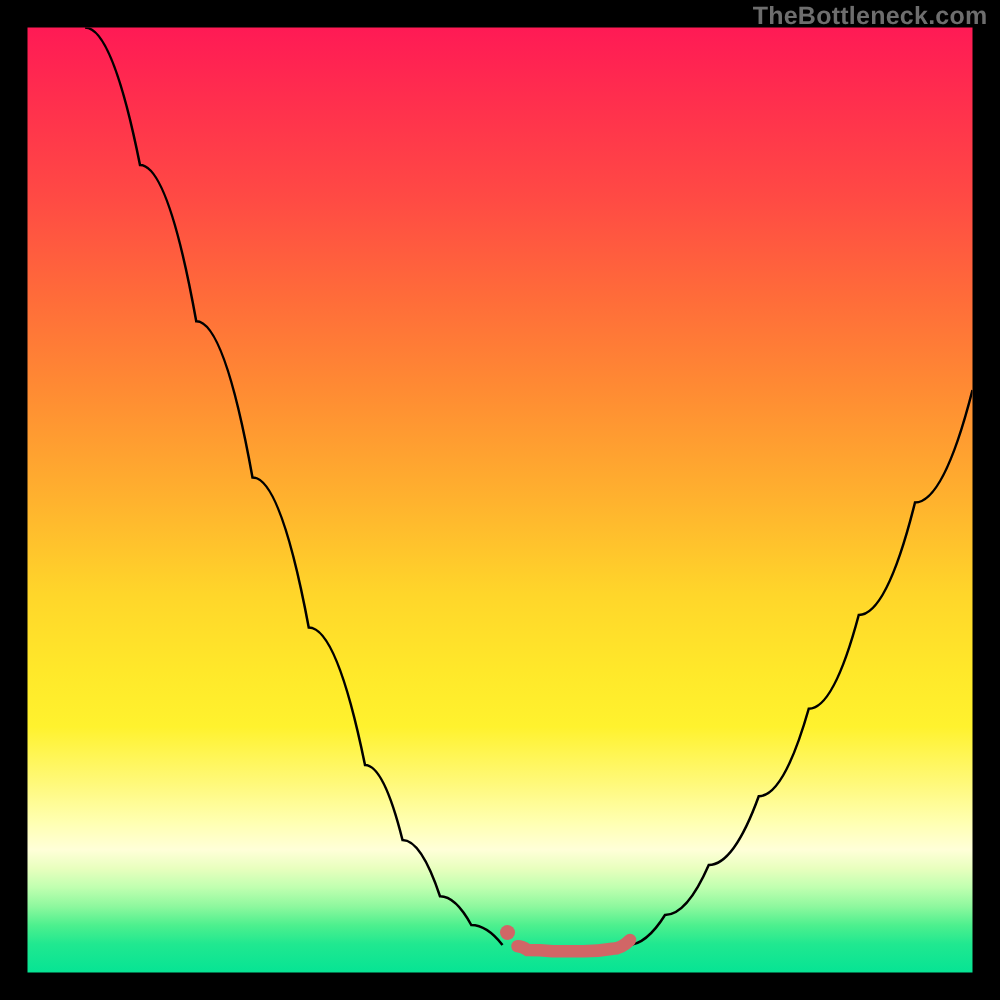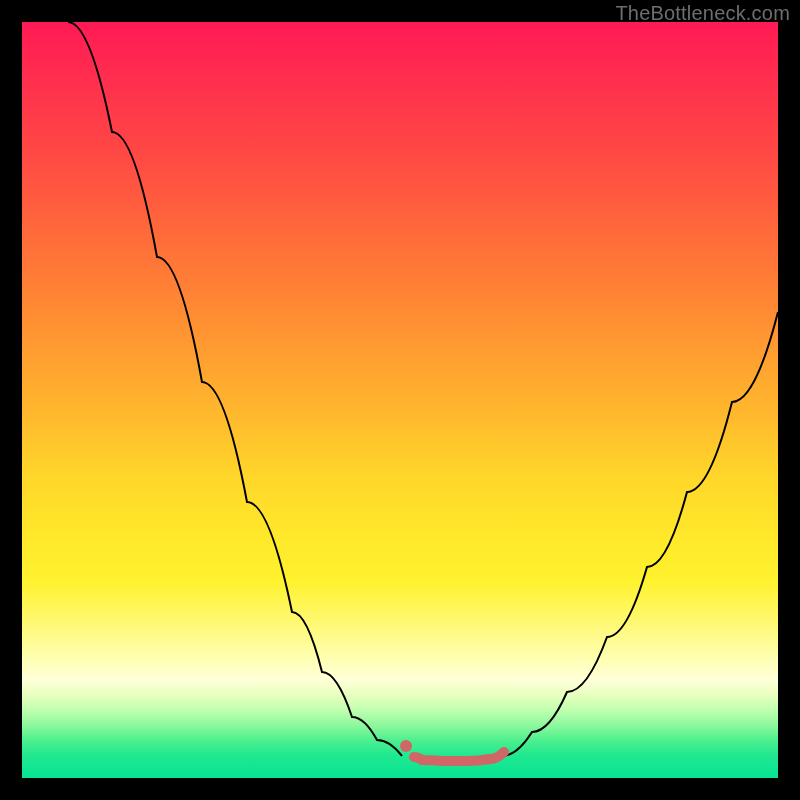--- a/index.html
+++ b/index.html
@@ -37,21 +37,21 @@
       #20e890 97%,
       #06e494 100%
     );
   }
   .watermark {
     position: absolute;
     top: 2px;
     right: 10px;
     color: #6e6e6e;
     font-size: 20px;
-    font-weight: 400;
+    font-weight: 700;
     letter-spacing: 0.2px;
     z-index: 5;
   }
   svg.curves {
     position: absolute;
     left: 0;
     top: 0;
     width: 756px;
     height: 756px;
     pointer-events: none;

